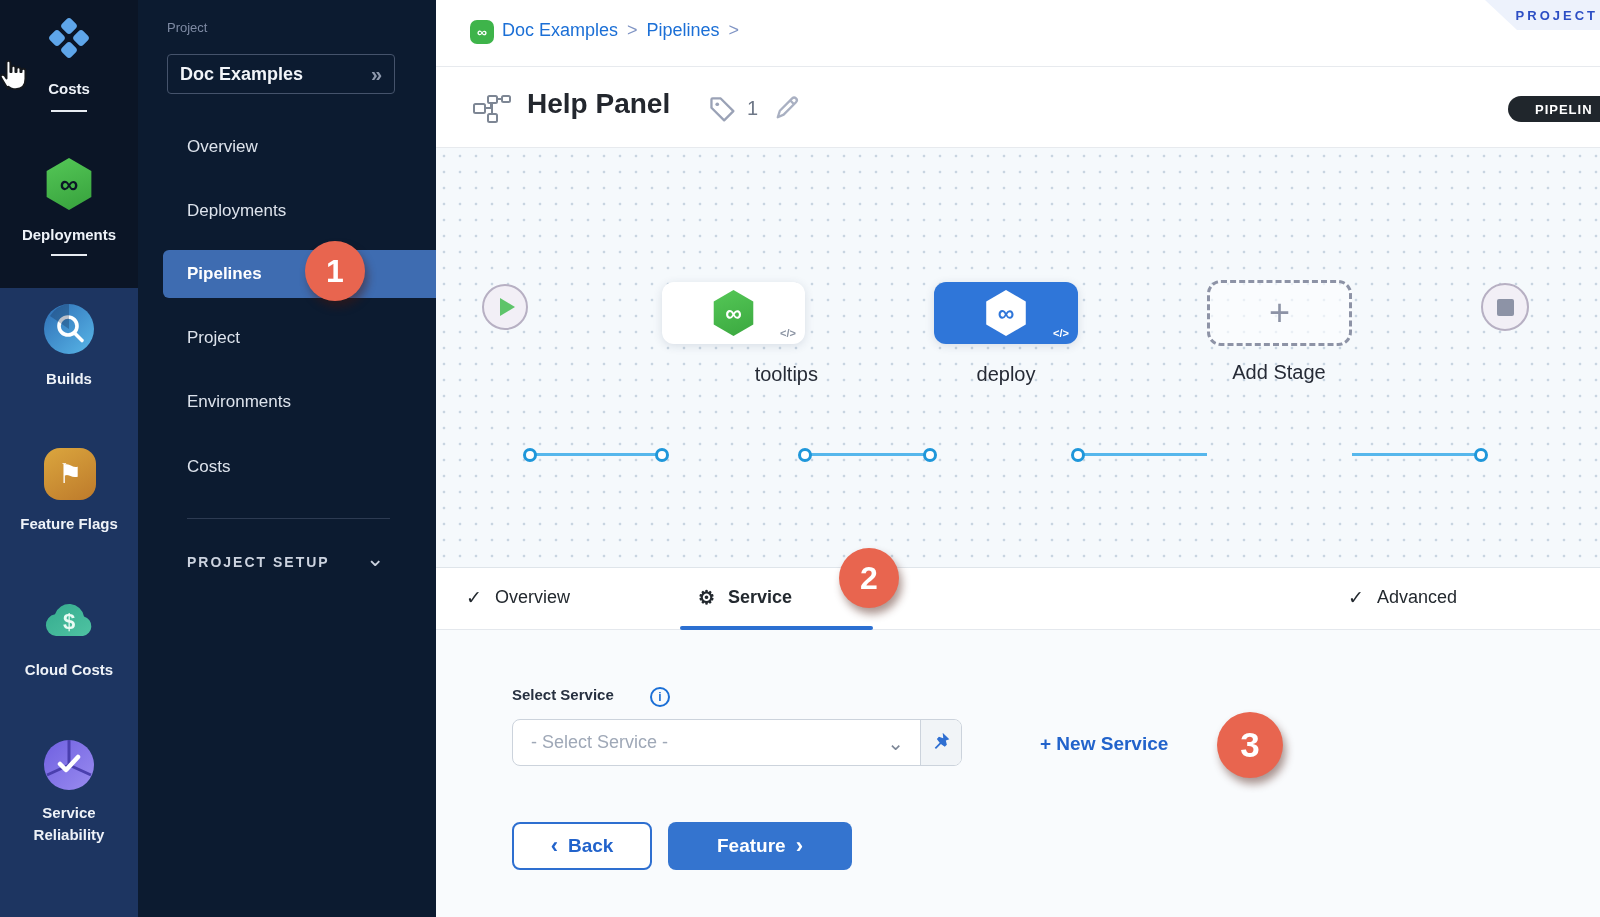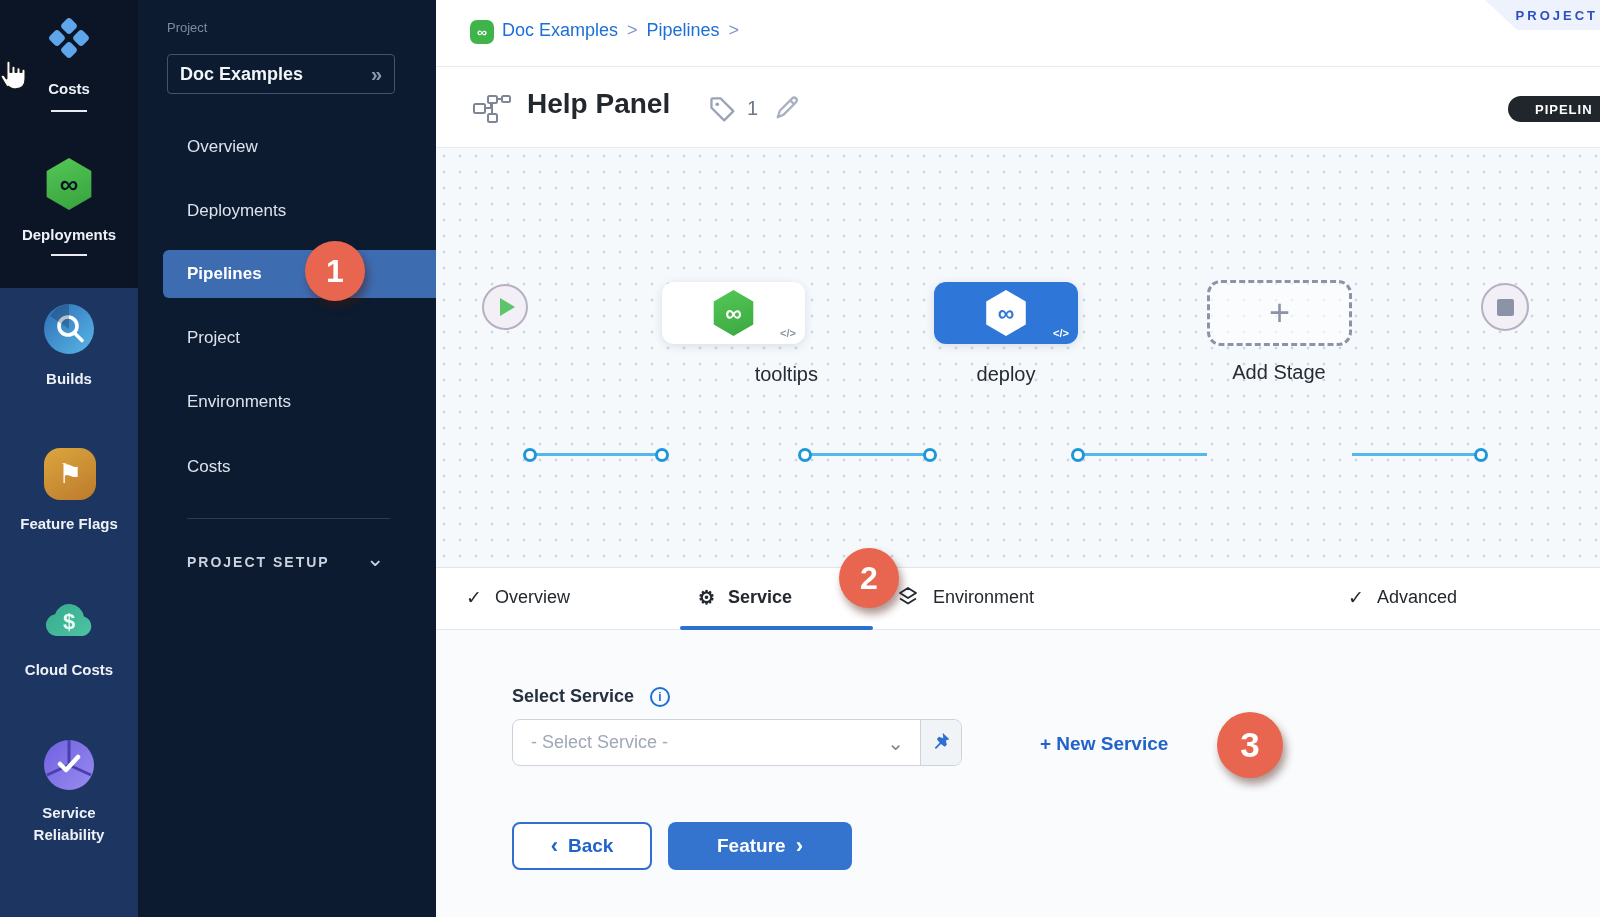--- a/index.html
+++ b/index.html
@@ -68,21 +68,21 @@
   
   .tabstrip { left:436px; top:568px; width:1164px; height:62px; background:#fff;
               border-bottom:1px solid #e4e8ed; }
   .tab { top:568px; height:58px; display:flex; align-items:center; gap:13px; font-size:18px;
          color:#23292f; cursor:pointer; }
   .tab-icon { font-size:19px; color:#23292f; display:flex; align-items:center; }
   .tab-underline { left:680px; top:626px; width:193px; height:4px; background:#2b6fd1; border-radius:2px; }
 
   
   .form-bg { left:436px; top:630px; width:1164px; height:287px; background:#f9fbfd; }
-  .form-label { left:512px; top:686px; font-size:18px; font-weight:600; color:#273040; }
+  .form-label { left:512px; top:686px; font-size:15px; font-weight:600; color:#273040; }
   .info-icon { left:650px; top:687px; width:20px; height:20px; border:2px solid #1b6fd6;
                border-radius:50%; color:#1b6fd6; font-size:12px; font-weight:700;
                display:flex; align-items:center; justify-content:center; }
   .dropdown { left:512px; top:719px; width:450px; height:47px; background:#fff;
               border:1px solid #ccd3dc; border-radius:8px; display:flex; overflow:hidden; }
   .dropdown-main { flex:1; display:flex; align-items:center; justify-content:space-between;
                    padding:0 16px 0 18px; }
   .dropdown-placeholder { color:#9fa8b7; font-size:18px; }
   .dropdown-chevron { color:#7c8696; font-size:20px; }
   .pin-seg { width:41px; background:#f1f4f7; border-left:1px solid #ccd3dc;
@@ -307,29 +307,20 @@
   <div class="abs tabstrip"></div>
 
   <div class="abs tab" style="left:466px;">
     <span class="tab-icon">✓</span>
     <span>Overview</span>
   </div>
   <div class="abs tab" style="left:698px; font-weight:600;">
     <span class="tab-icon">⚙</span>
     <span>Service</span>
   </div>
-  <div class="abs tab" style="left:896px;">
-    <span class="tab-icon">
-      <svg width="24" height="24" viewBox="0 0 24 24" fill="none" stroke="#23292f" stroke-width="1.8">
-        <path d="M12 3l8 5-8 5-8-5z" stroke-linejoin="round"></path>
-        <path d="M4 13.5l8 5 8-5" stroke-linejoin="round"></path>
-      </svg>
-    </span>
-    <span>Environment</span>
-  </div>
   <div class="abs tab" style="left:1348px;">
     <span class="tab-icon">✓</span>
     <span>Advanced</span>
   </div>
 
   <div class="abs tab-underline"></div>
 
   <div class="abs form-bg"></div>
 
   <div class="abs form-label">Select Service</div>

